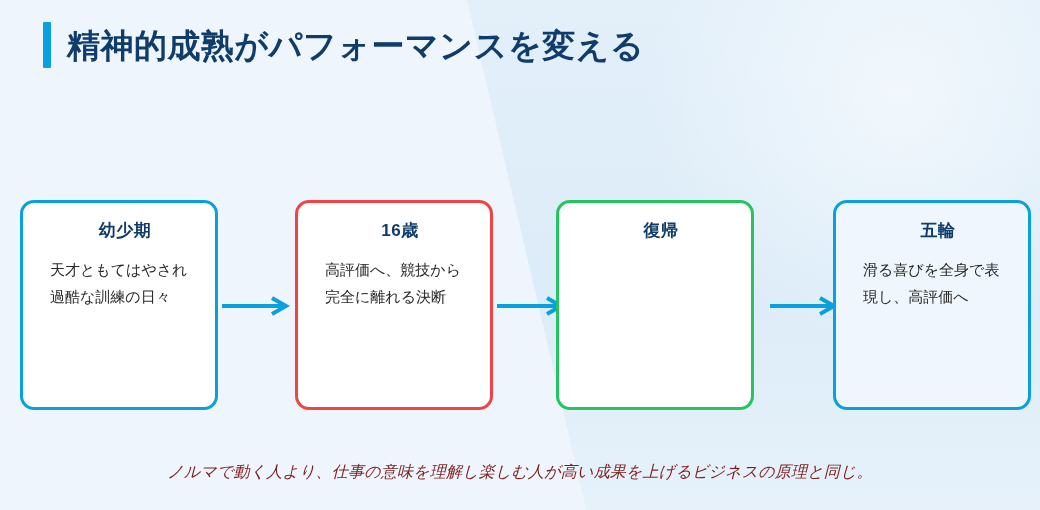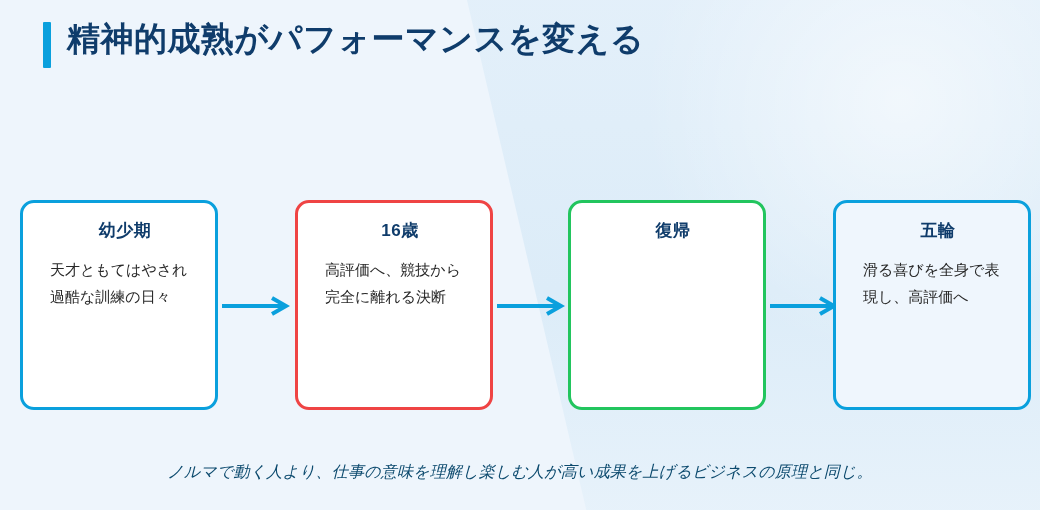--- a/index.html
+++ b/index.html
@@ -43,20 +43,21 @@
     background: radial-gradient(circle, rgba(255,255,255,0.55) 0%, rgba(255,255,255,0) 70%);
     pointer-events: none;
   }
 
   
   .header {
     position: absolute;
     left: 28px;
     top: 22px;
     display: flex;
+    align-items: center;
     gap: 16px;
     padding-left: 15px;
   }
   .accent-bar {
     width: 8px;
     height: 46px;
     background: #0aa0dd;
     border-radius: 1px;
     flex: none;
   }
@@ -108,21 +109,21 @@
     color: #282828;
     line-height: 1.75;
     text-align: left;
     width: 150px;
     word-break: break-all;
   }
 
   
   #card-0 { left: 20px; }
   #card-1 { left: 295px; }
-  #card-2 { left: 568px; }
+  #card-2 { left: 556px; }
   #card-3 { left: 833px; }
 
   
   .arrow {
     position: absolute;
     top: 96px;
     width: 68px;
     height: 20px;
   }
   #arrow-0 { left: 222px; }
@@ -131,21 +132,21 @@
 
   
   .footer-note {
     position: absolute;
     left: 0;
     top: 462px;
     width: 1040px;
     text-align: center;
     font-size: 16px;
     font-style: italic;
-    color: #0c4a6e;
+    color: #7f1d1d;
     letter-spacing: 0.2px;
   }
 </style>
 </head>
 <body>
 
 <div id="slide">
 
   <div class="bg-diagonal"></div>
   <div class="bg-soft-glow"></div>

